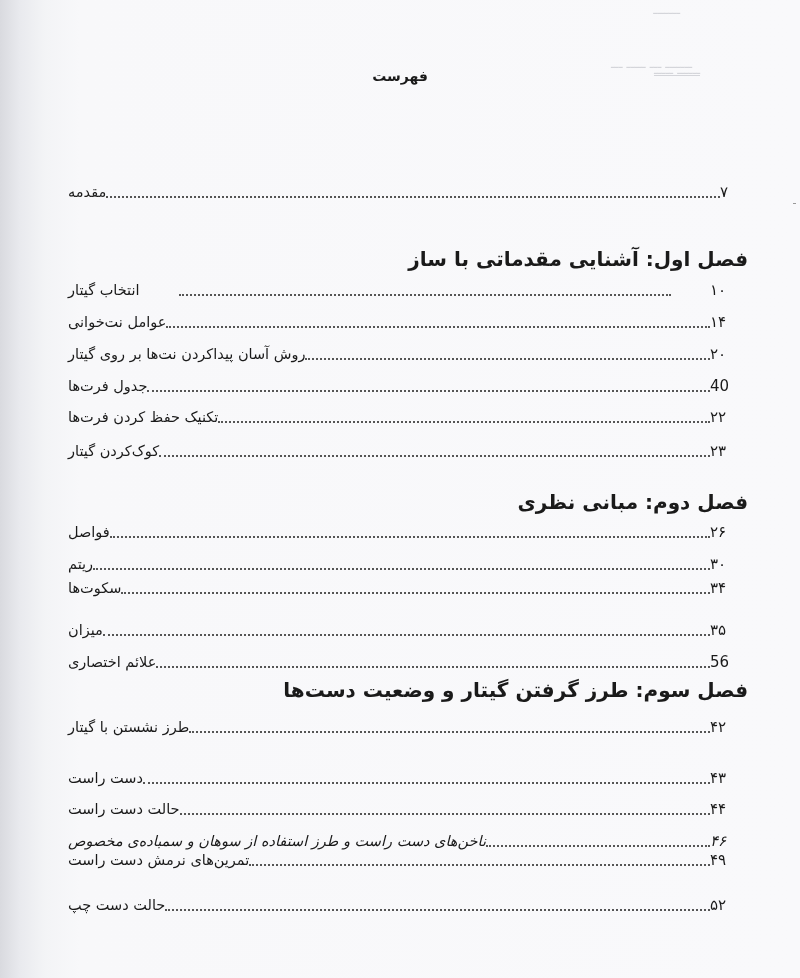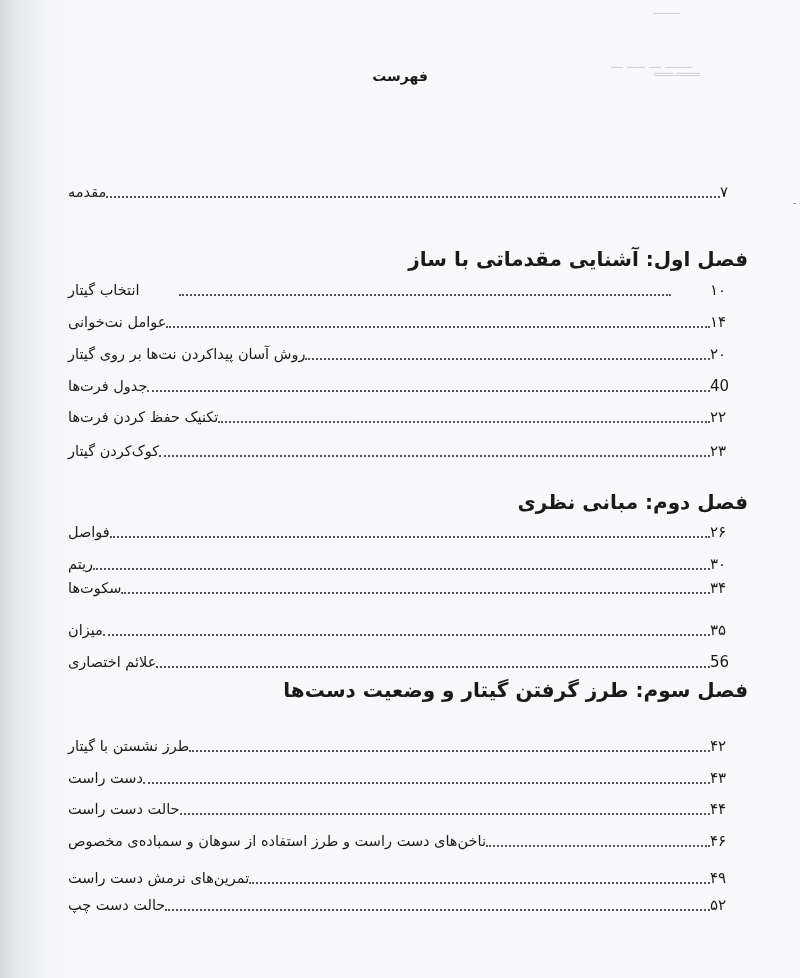--- a/index.html
+++ b/index.html
@@ -112,41 +112,41 @@
     <span class="dots"></span>
     <span class="pg">۳۵</span>
   </div>
   <div class="row sub" style="top:650px;">
     <span class="label">علائم اختصاری</span>
     <span class="dots"></span>
     <span class="pg">56</span>
   </div>
 
   <div class="chapter" style="top:678px;">فصل سوم: طرز گرفتن گیتار و وضعیت دست‌ها</div>
-  <div class="row sub" style="top:734px;">
+  <div class="row sub" style="top:715px;">
     <span class="label">طرز نشستن با گیتار</span>
     <span class="dots"></span>
     <span class="pg">۴۲</span>
   </div>
   <div class="row sub" style="top:766px;">
     <span class="label">دست راست</span>
     <span class="dots"></span>
     <span class="pg">۴۳</span>
   </div>
   <div class="row sub" style="top:797px;">
     <span class="label">حالت دست راست</span>
     <span class="dots"></span>
     <span class="pg">۴۴</span>
   </div>
-  <div class="row sub" style="top:829px;">
+  <div class="row sub" style="top:829px;font-style:italic;">
     <span class="label">ناخن‌های دست راست و طرز استفاده از سوهان و سمباده‌ی مخصوص</span>
     <span class="dots"></span>
     <span class="pg">۴۶</span>
   </div>
-  <div class="row sub" style="top:866px;">
+  <div class="row sub" style="top:848px;">
     <span class="label">تمرین‌های نرمش دست راست</span>
     <span class="dots"></span>
     <span class="pg">۴۹</span>
   </div>
   <div class="row sub" style="top:893px;">
     <span class="label">حالت دست چپ</span>
     <span class="dots"></span>
     <span class="pg">۵۲</span>
   </div>
 

